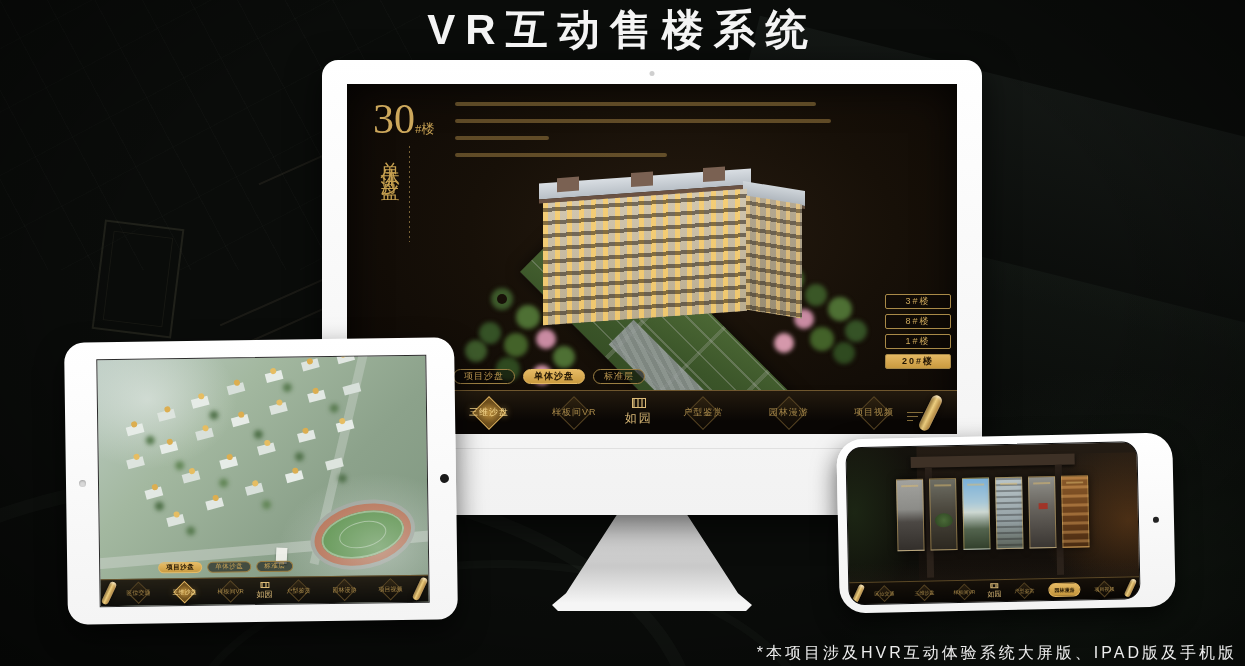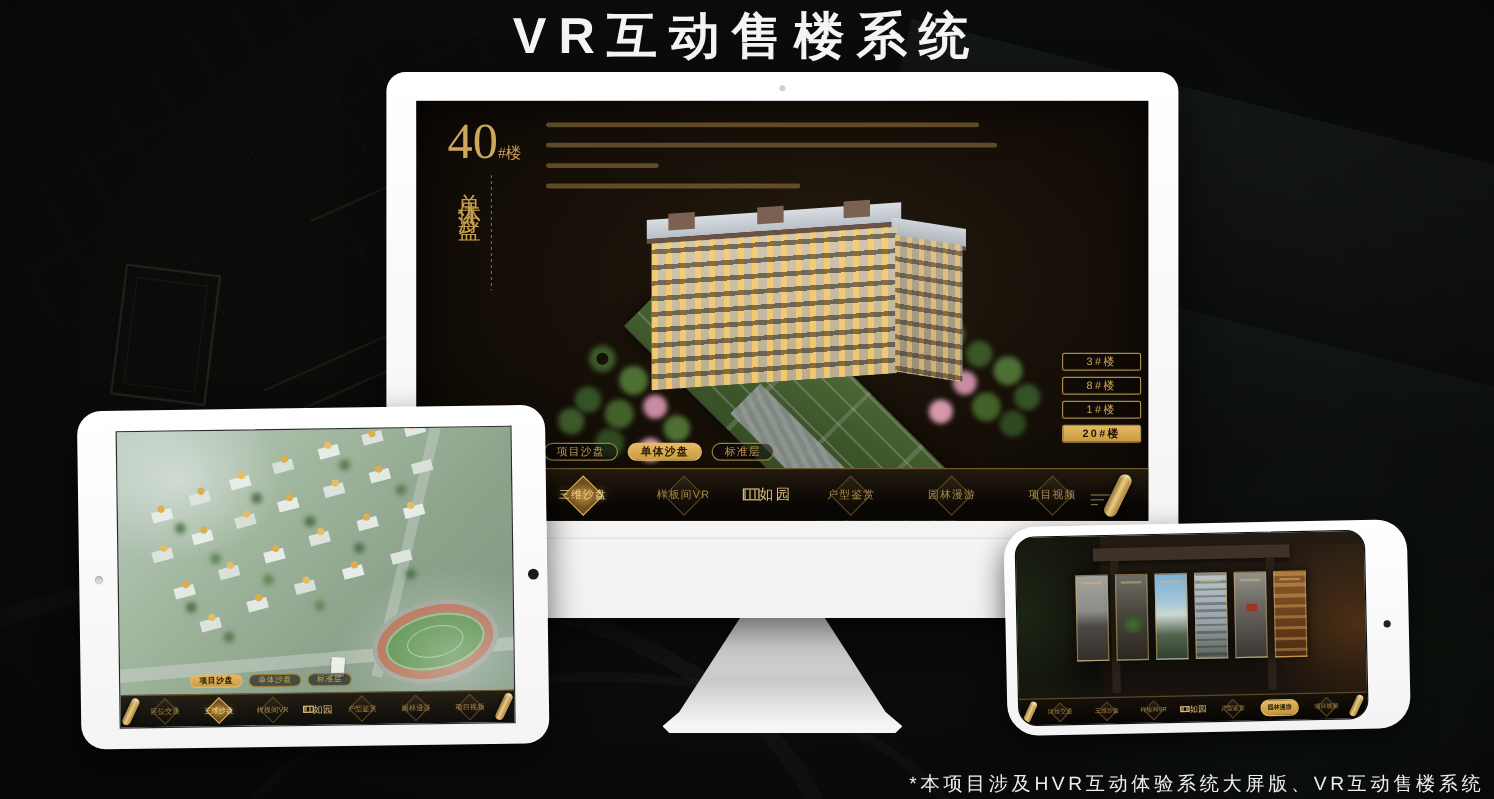--- a/index.html
+++ b/index.html
@@ -131,21 +131,21 @@
   .nav-item { position:relative; display:flex; align-items:center; justify-content:center;
     color:#a8894a; letter-spacing:1px; z-index:1; }
   .nav-item::before { content:""; position:absolute; left:50%; top:50%; z-index:-1;
     transform:translate(-50%,-50%) rotate(45deg);
     border:1px solid rgba(170,135,70,.4);
     background:linear-gradient(135deg, rgba(72,54,24,.4), rgba(14,10,5,.65)); }
   .nav-item.active { color:#f6d78b; text-shadow:0 0 6px rgba(240,195,100,.8); }
   .nav-item.active::before { background:radial-gradient(circle,#b4883a 0%, #6e4f1d 70%); border-color:#e2b45e; }
   .m-nav .nav-item { width:70px; height:34px; font-size:9px; }
   .m-nav .nav-item::before { width:22px; height:22px; }
-  .nav-logo { display:flex; align-items:center; color:#dcbb78; }
+  .nav-logo { display:flex; flex-direction:column; align-items:center; color:#dcbb78; }
   .nav-seal { border:1px solid #dcbb78; background:repeating-linear-gradient(90deg, rgba(220,187,120,.6) 0 2px, transparent 2px 4px); }
   .m-nav .nav-seal { width:14px; height:10px; margin-bottom:2px; }
   .m-nav .nav-logo-text { font-size:12px; font-family:"Liberation Serif", serif; letter-spacing:2px; }
   .scroll-icon { position:relative; }
   .scroll-bar { border-radius:6px; background:linear-gradient(90deg,#8a6a2e,#eccd7f 45%,#a87c36);
     box-shadow:inset 0 2px 2px rgba(255,255,255,.45), 0 2px 4px rgba(0,0,0,.6);
     transform:rotate(26deg); }
   .m-nav .scroll-bar { width:11px; height:38px; }
   .scroll-wind { position:absolute; right:110%; top:40%; }
   .scroll-wind i { display:block; height:1px; background:rgba(210,175,95,.6); margin:3px 0; }
@@ -300,21 +300,21 @@
             <div class="m-dormer c"></div>
           </div>
           <div class="m-bldg-side-roof"></div>
           <div class="m-bldg-main"></div>
           <div class="m-bldg-side"></div>
         </div>
       </div>
 
       <div class="m-headline">
         <div>
-          <span class="m-num">40</span><span class="m-num-suffix">#楼</span>
+          <span class="m-num">30</span><span class="m-num-suffix">#楼</span>
         </div>
         <div class="m-vert">单体沙盘</div>
       </div>
       <div class="m-vert-rule"></div>
 
       <div class="m-desc">
         <div class="dl l1"></div>
         <div class="dl l2"></div>
         <div class="dl l3"></div>
         <div class="dl l4"></div>
@@ -433,13 +433,13 @@
       <div class="nav-item">户型鉴赏</div>
       <div class="nav-item pill active">园林漫游</div>
       <div class="nav-item">项目视频</div>
       <div class="scroll-icon">
           <div class="scroll-bar"></div>
         </div>
     </div>
   </div>
 </div>
 
-<div class="footnote">*本项目涉及HVR互动体验系统大屏版、VR互动售楼系统</div>
+<div class="footnote">*本项目涉及HVR互动体验系统大屏版、IPAD版及手机版</div>
 
 </body></html>

